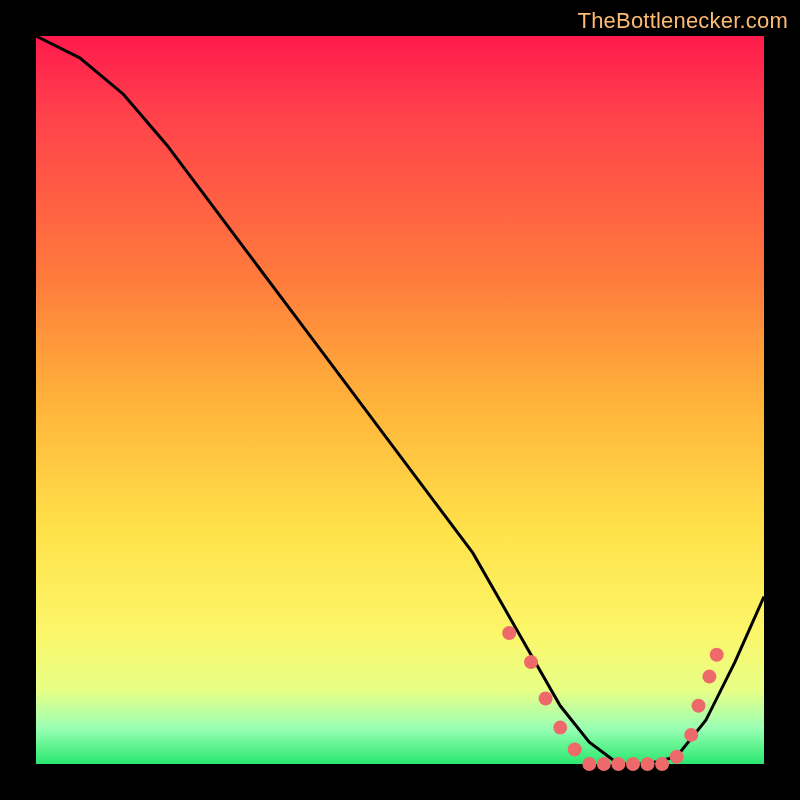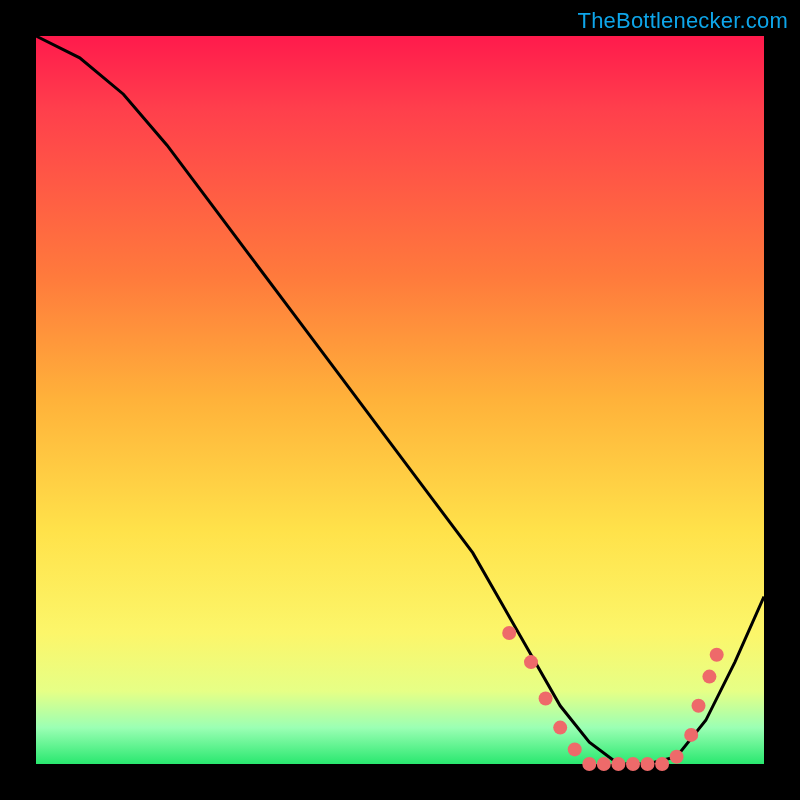--- a/index.html
+++ b/index.html
@@ -34,21 +34,21 @@
       #fcf66a 82%,
       #e6ff86 90%,
       #9bffb4 95%,
       #29e86f 100%
     );
   }
   .watermark {
     position: absolute;
     top: 8px;
     right: 12px;
-    color: #0ea5e9;
+    color: #fdba74;
     font-size: 22px;
     letter-spacing: 0.2px;
     user-select: none;
   }
   svg.curve {
     position: absolute;
     left: 0;
     top: 0;
     width: 728px;
     height: 728px;

